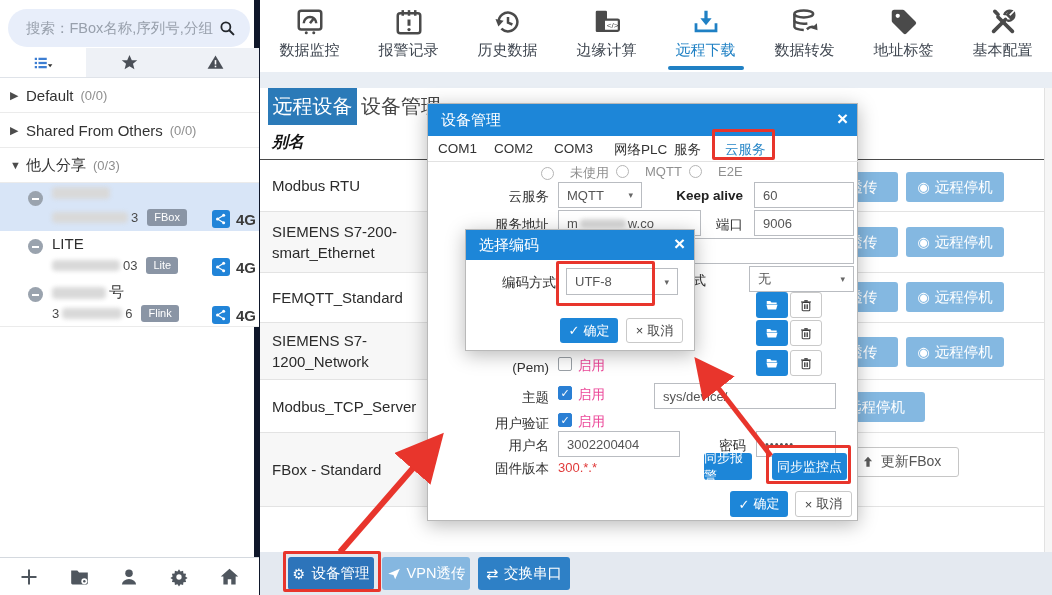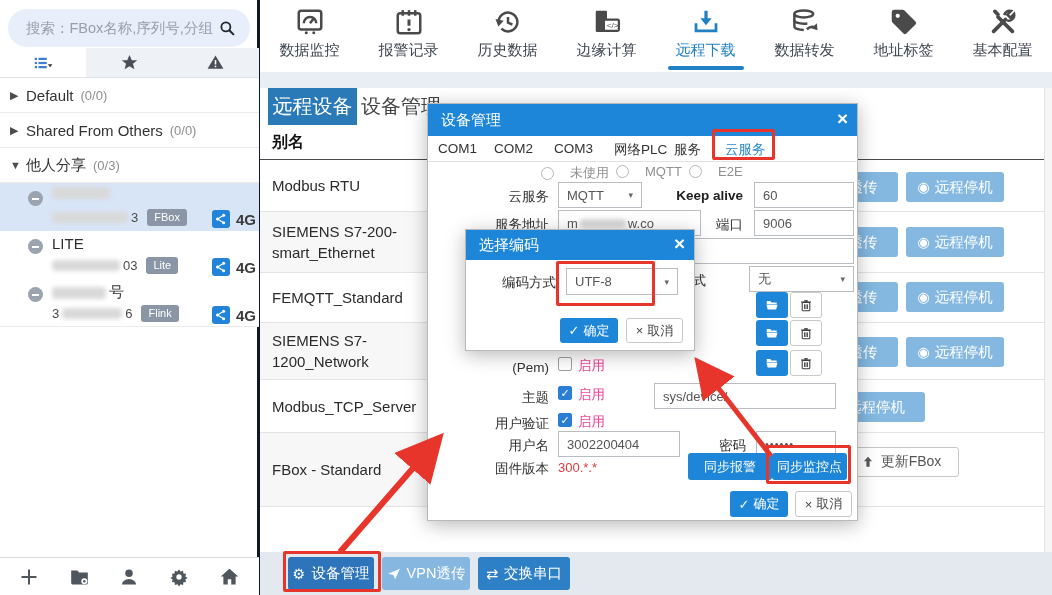--- a/index.html
+++ b/index.html
@@ -3,21 +3,21 @@
 <meta charset="utf-8">
 <style>
   * { margin:0; padding:0; box-sizing:border-box; }
   body { font-family:"Liberation Sans","DejaVu Sans",sans-serif; background:#fff; }
   #app { position:relative; width:1052px; height:595px; overflow:hidden; background:#fff; }
   .abs { position:absolute; }
   .flex { display:flex; align-items:center; }
   svg { display:block; }
 
   
-  #sidebar { left:0; top:0; width:260px; height:595px; background:#fff; border-right:3px solid #0f172a; }
+  #sidebar { left:0; top:0; width:260px; height:595px; background:#fff; border-right:6px solid #0f172a; }
   .search-pill { left:8px; top:9px; width:242px; height:38px; background:#e8eefa; border-radius:19px; display:flex; align-items:center; padding:0 14px 0 18px; }
   .search-ph { font-size:14.5px; color:#98a0ac; flex:1; white-space:nowrap; overflow:hidden; }
   .side-tabs { left:0; top:48px; width:259px; height:30px; display:flex; border-bottom:1px solid #dfe3e9; }
   .side-tab { flex:1; display:flex; align-items:center; justify-content:center; background:#eef1f6; }
   .side-tab.on { background:#fff; }
   .tree-item { left:0; width:259px; height:35px; border-bottom:1px solid #ebebeb; display:flex; align-items:center; padding-left:10px; background:#fff; }
   .tw { font-size:11px; color:#4c4c4c; width:16px; }
   .tlabel { font-size:15px; color:#333; }
   .tcount { font-size:13px; color:#8e8e8e; margin-left:7px; }
   .dev { left:0; width:259px; height:48px; background:#fff; }
@@ -38,21 +38,21 @@
   .tool-item .lb { margin-top:4px; font-size:15px; color:#3f4650; white-space:nowrap; }
   .tool-item.on .lb { color:#1f80c4; }
   .tool-underline { position:absolute; top:66px; height:4px; width:76px; background:#1f80c4; border-radius:2px; }
   #toolstrip { left:260px; top:72px; width:792px; height:16px; background:#e9eef4; }
 
   
   .mtab { top:88px; height:37px; display:flex; align-items:center; justify-content:center; font-size:20px; }
   .mtab.on { background:#2b7ab8; color:#fff; }
   .mtab.off { background:#fff; color:#444; }
   #thead { left:260px; top:125px; width:784px; height:35px; background:#fff; border-bottom:1px solid #4a4a4a; display:flex; align-items:center; }
-  #thead .h { margin-left:12px; font-size:16px; font-weight:bold; color:#111; }
+  #thead .h { margin-left:12px; font-size:16px; font-weight:bold; color:#111;font-style:italic; }
   .trow { left:260px; width:784px; border-bottom:1px solid #e3e3e3; background:#fff; }
   .trow .stripe { position:absolute; left:0; top:0; width:300px; height:100%; background:#f7f7f7; }
   .alias { position:absolute; left:12px; top:0; height:100%; width:162px; display:flex; align-items:center; font-size:15px; color:#2b2b2b; line-height:21px; }
   .lb-btn { background:#84b8e1; color:#fff; border-radius:3px; display:flex; align-items:center; justify-content:center; gap:5px; font-size:14.5px; }
   .wh-btn { background:#fff; border:1px solid #c6c6c6; border-radius:3px; color:#555; display:flex; align-items:center; justify-content:center; gap:6px; font-size:14px; }
   #vscroll { left:1044px; top:88px; width:8px; height:464px; background:#f6f6f6; border-left:1px solid #e2e2e2; }
 
   
   #bottombar { left:260px; top:552px; width:792px; height:43px; background:#e4e9f0; }
   .bb-btn { position:absolute; top:557px; height:33px; border-radius:3px; color:#fff; display:flex; align-items:center; justify-content:center; gap:6px; font-size:14.5px; }
@@ -565,21 +565,21 @@
     <div class="inp" style="left:130px;top:327px;width:122px">
         <span>3002200404</span>
       </div>
     <span class="rlab" style="left:258px;top:333px;width:60px">密码</span>
     <div class="inp" style="left:328px;top:327px;width:80px;font-size:11px;letter-spacing:1px">
         <span>••••••</span>
       </div>
 
     <span class="dlab" style="top:356px">固件版本</span>
     <span class="abs" style="left:130px;top:356px;font-size:13px;color:#e03a3a">300.*.*</span>
-    <div class="bb2" style="left:260px;top:349px;width:84px;height:27px">
+    <div class="bb2" style="left:276px;top:349px;width:48px;height:27px">
         <span>同步报警</span>
       </div>
     <div class="bb2" style="left:344px;top:349px;width:75px;height:27px">
         <span>同步监控点</span>
       </div>
 
     <div class="bb2" style="left:302px;top:387px;width:58px;height:26px">
         <span>✓</span>
         <span>确定</span>
       </div>

